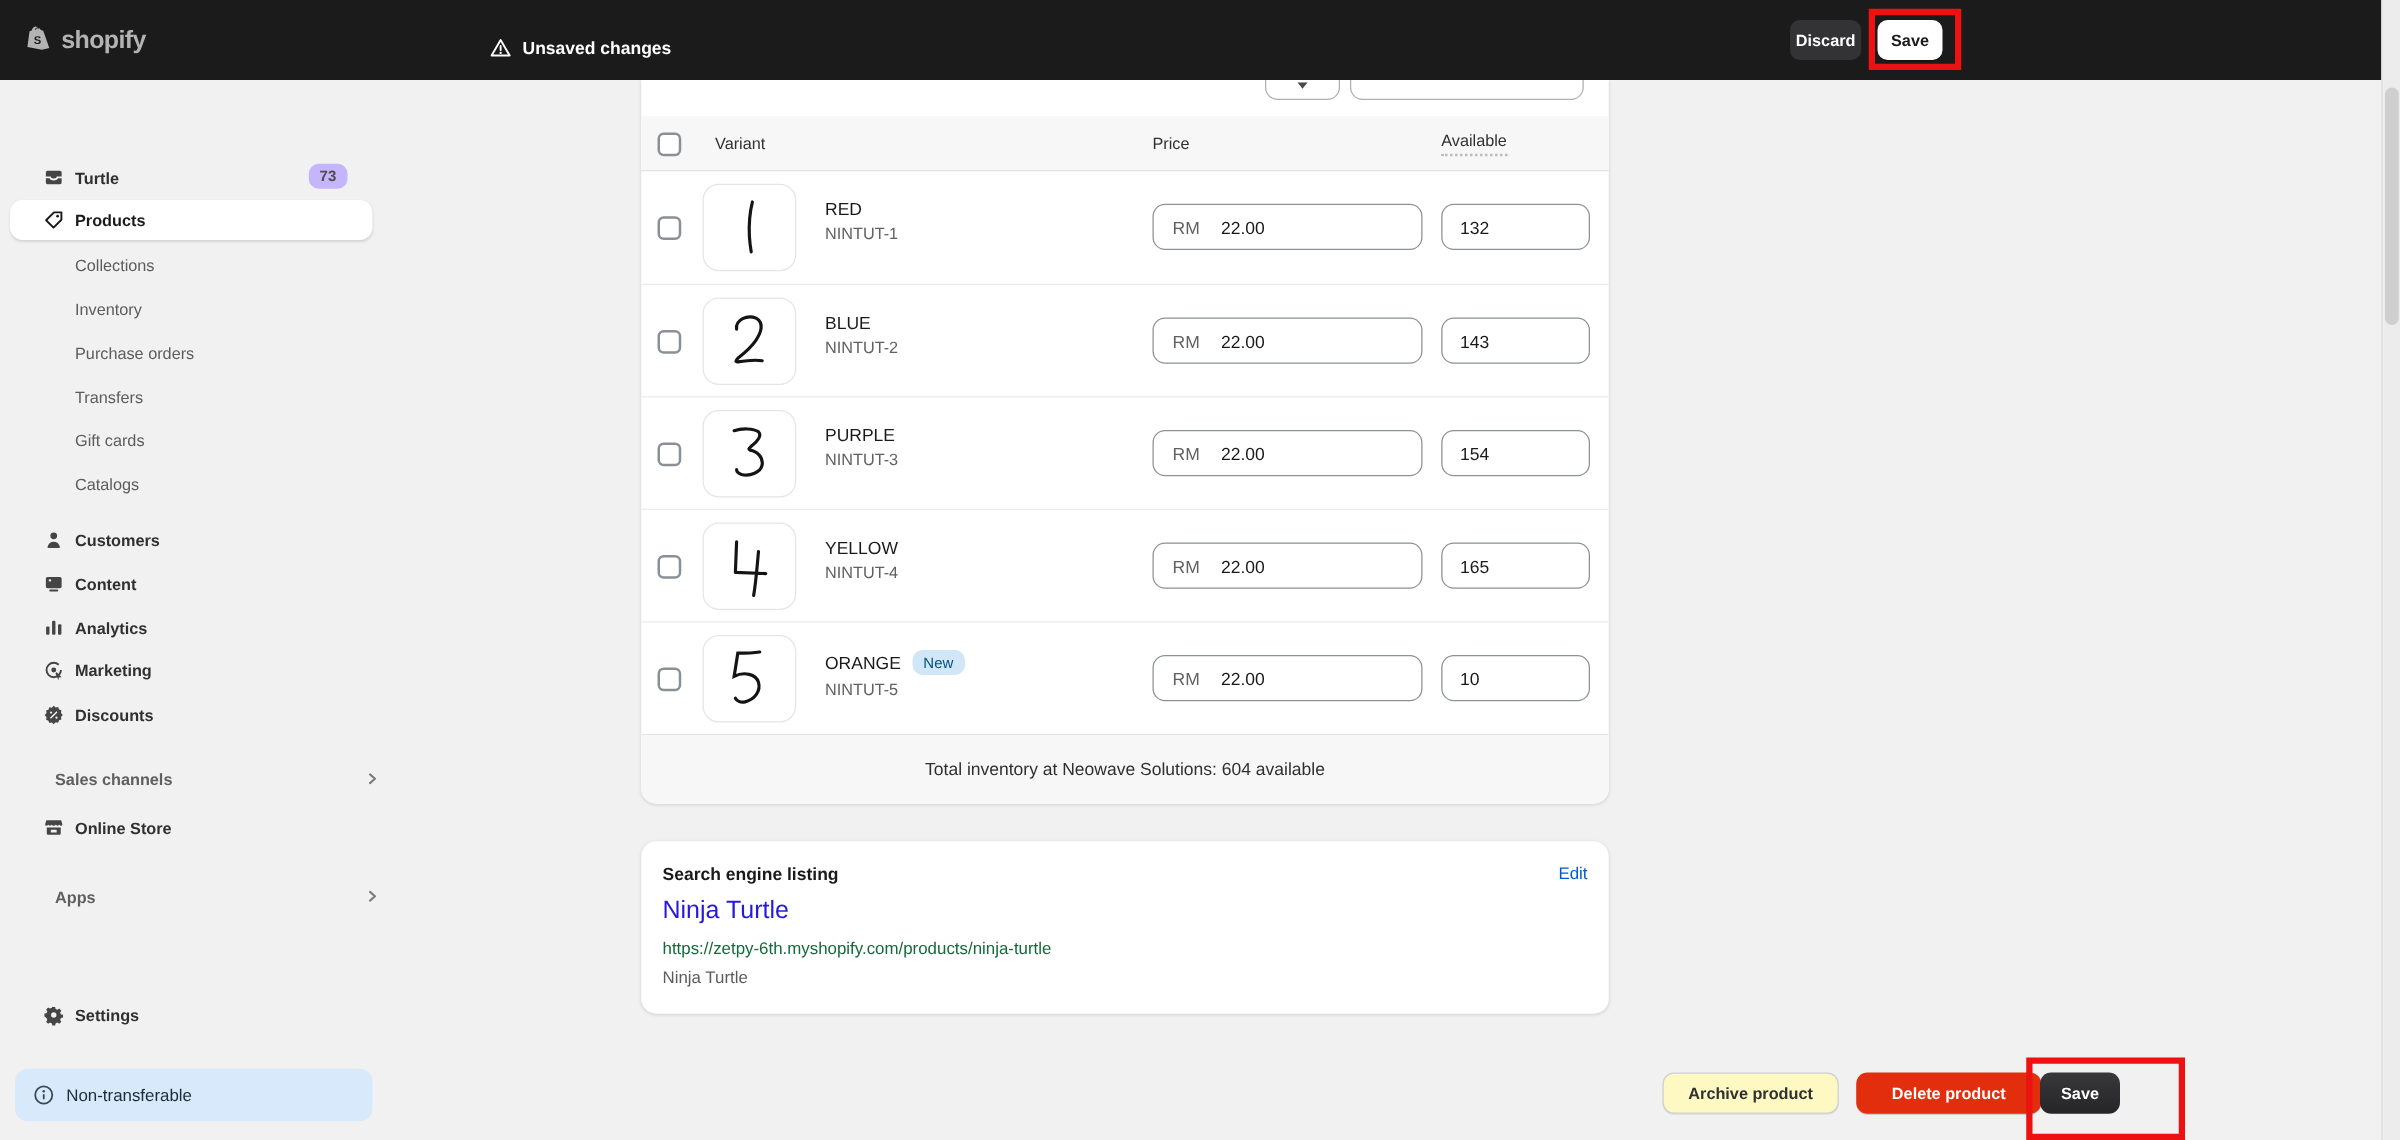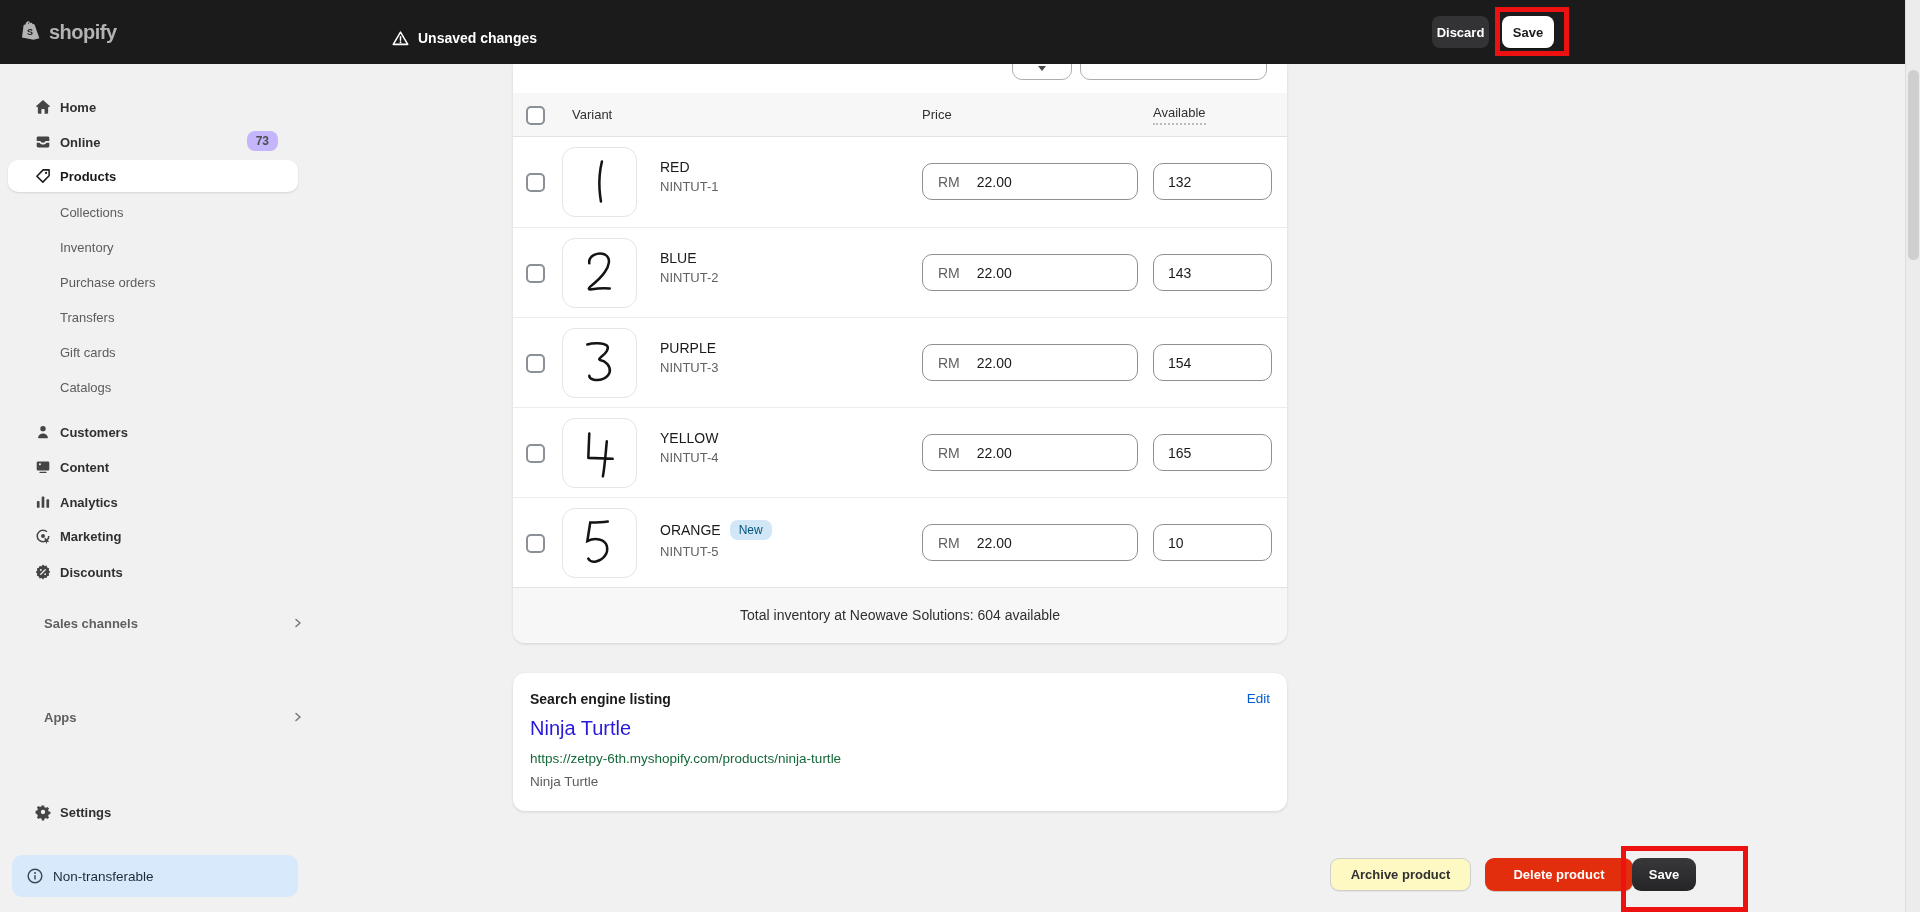--- a/index.html
+++ b/index.html
@@ -122,36 +122,28 @@
       </svg>
       <span>Unsaved changes</span>
     </div>
     <div class="btn discard-btn">Discard</div>
     <div class="btn save-top-btn">Save</div>
   </div>
   <div class="red-box-top"></div>
 
   <div class="sidebar">
 
-    <div class="nav-item" style="top:27px">
-      <span class="nav-ic">
-        <svg width="18" height="18" viewBox="0 0 20 20">
-            <path fill="#454545" d="M10 2.2 2.8 8.6c-.4.3-.5.8-.2 1.2.3.4.9.5 1.3.2l.4-.3V16c0 .8.7 1.5 1.5 1.5h2.4v-4.3c0-.5.4-.9.9-.9h1.8c.5 0 .9.4.9.9v4.3h2.4c.8 0 1.5-.7 1.5-1.5V9.7l.4.3c.4.3 1 .2 1.3-.2.3-.4.2-.9-.2-1.2L10 2.2z"></path>
-          </svg>
-      </span>
-      <span class="lbl">Home</span>
-    </div>
 
     <div class="nav-item" style="top:62px">
       <span class="nav-ic">
         <svg width="18" height="18" viewBox="0 0 20 20">
             <path fill="#454545" d="M3 5.5C3 4.7 3.7 4 4.5 4h11c.8 0 1.5.7 1.5 1.5V9h-4.2c-.3 1-1.3 1.8-2.8 1.8S7.5 10 7.2 9H3V5.5zM3 10.7h3.2c.7 1.2 2 2 3.8 2s3.1-.8 3.8-2H17v3.8c0 .8-.7 1.5-1.5 1.5h-11c-.8 0-1.5-.7-1.5-1.5v-3.8z"></path>
           </svg>
       </span>
-      <span class="lbl">Online</span>
+      <span class="lbl">Turtle</span>
       <span class="count-badge">73</span>
     </div>
 
     <div class="nav-item active" style="top:96px">
       <span class="nav-ic">
         <svg width="18" height="18" viewBox="0 0 20 20">
             <path fill="none" stroke="#1a1a1a" stroke-width="1.7" stroke-linejoin="round" d="M3.2 10.2 10.2 3.2 H16.8 V9.8 L9.8 16.8 Z"></path>
             <circle cx="13.4" cy="6.6" r="1.2" fill="#1a1a1a"></circle>
           </svg>
       </span>
@@ -233,20 +225,28 @@
 
     <div class="section-head" style="top:543px">
       <span>Sales channels</span>
       <span class="chev">
         <svg width="12" height="12" viewBox="0 0 12 12">
             <path d="M4 2.5 L8 6 L4 9.5" fill="none" stroke="#7a7a7a" stroke-width="1.6" stroke-linecap="round" stroke-linejoin="round"></path>
           </svg>
       </span>
     </div>
 
+    <div class="nav-item" style="top:582px">
+      <span class="nav-ic">
+        <svg width="18" height="18" viewBox="0 0 20 20">
+            <path fill="#454545" d="M3.4 3.5h13.2l1 3.3c.2.8-.4 1.6-1.2 1.6-.7 0-1.3-.4-1.5-1-.2.6-.8 1-1.5 1s-1.3-.4-1.5-1c-.2.6-.8 1-1.5 1h-.8c-.7 0-1.3-.4-1.5-1-.2.6-.8 1-1.5 1s-1.3-.4-1.5-1c-.2.6-.8 1-1.5 1-.8 0-1.4-.8-1.2-1.6l1-3.3zM3.8 9.9h12.4V15c0 .8-.7 1.5-1.5 1.5H5.3c-.8 0-1.5-.7-1.5-1.5V9.9zm3.6 2v2.6h5.2v-2.6H7.4z"></path>
+          </svg>
+      </span>
+      <span class="lbl">Online Store</span>
+    </div>
 
     <div class="section-head" style="top:637px">
       <span>Apps</span>
       <span class="chev">
         <svg width="12" height="12" viewBox="0 0 12 12">
             <path d="M4 2.5 L8 6 L4 9.5" fill="none" stroke="#7a7a7a" stroke-width="1.6" stroke-linecap="round" stroke-linejoin="round"></path>
           </svg>
       </span>
     </div>
 

